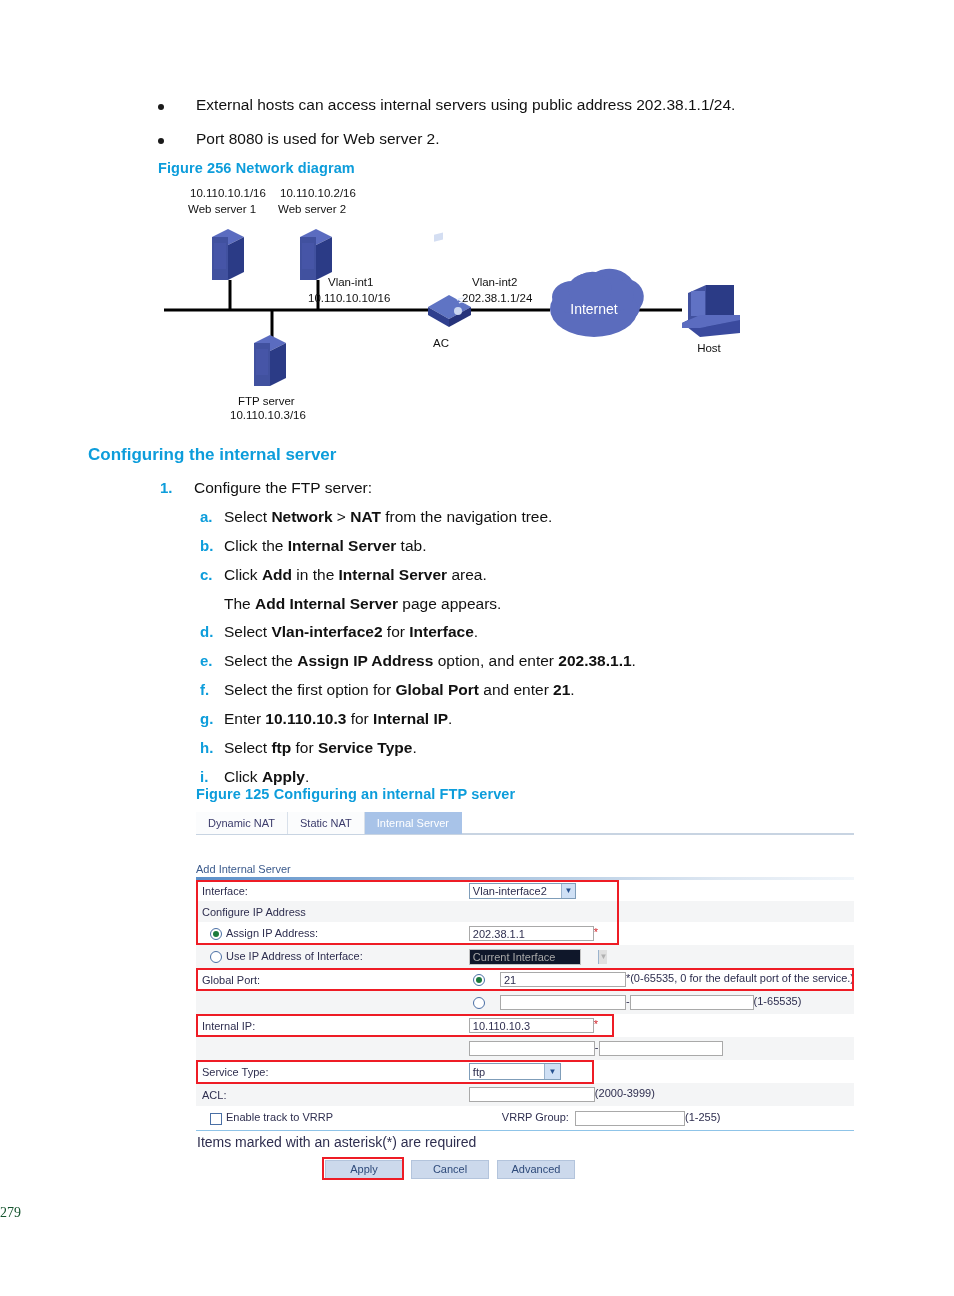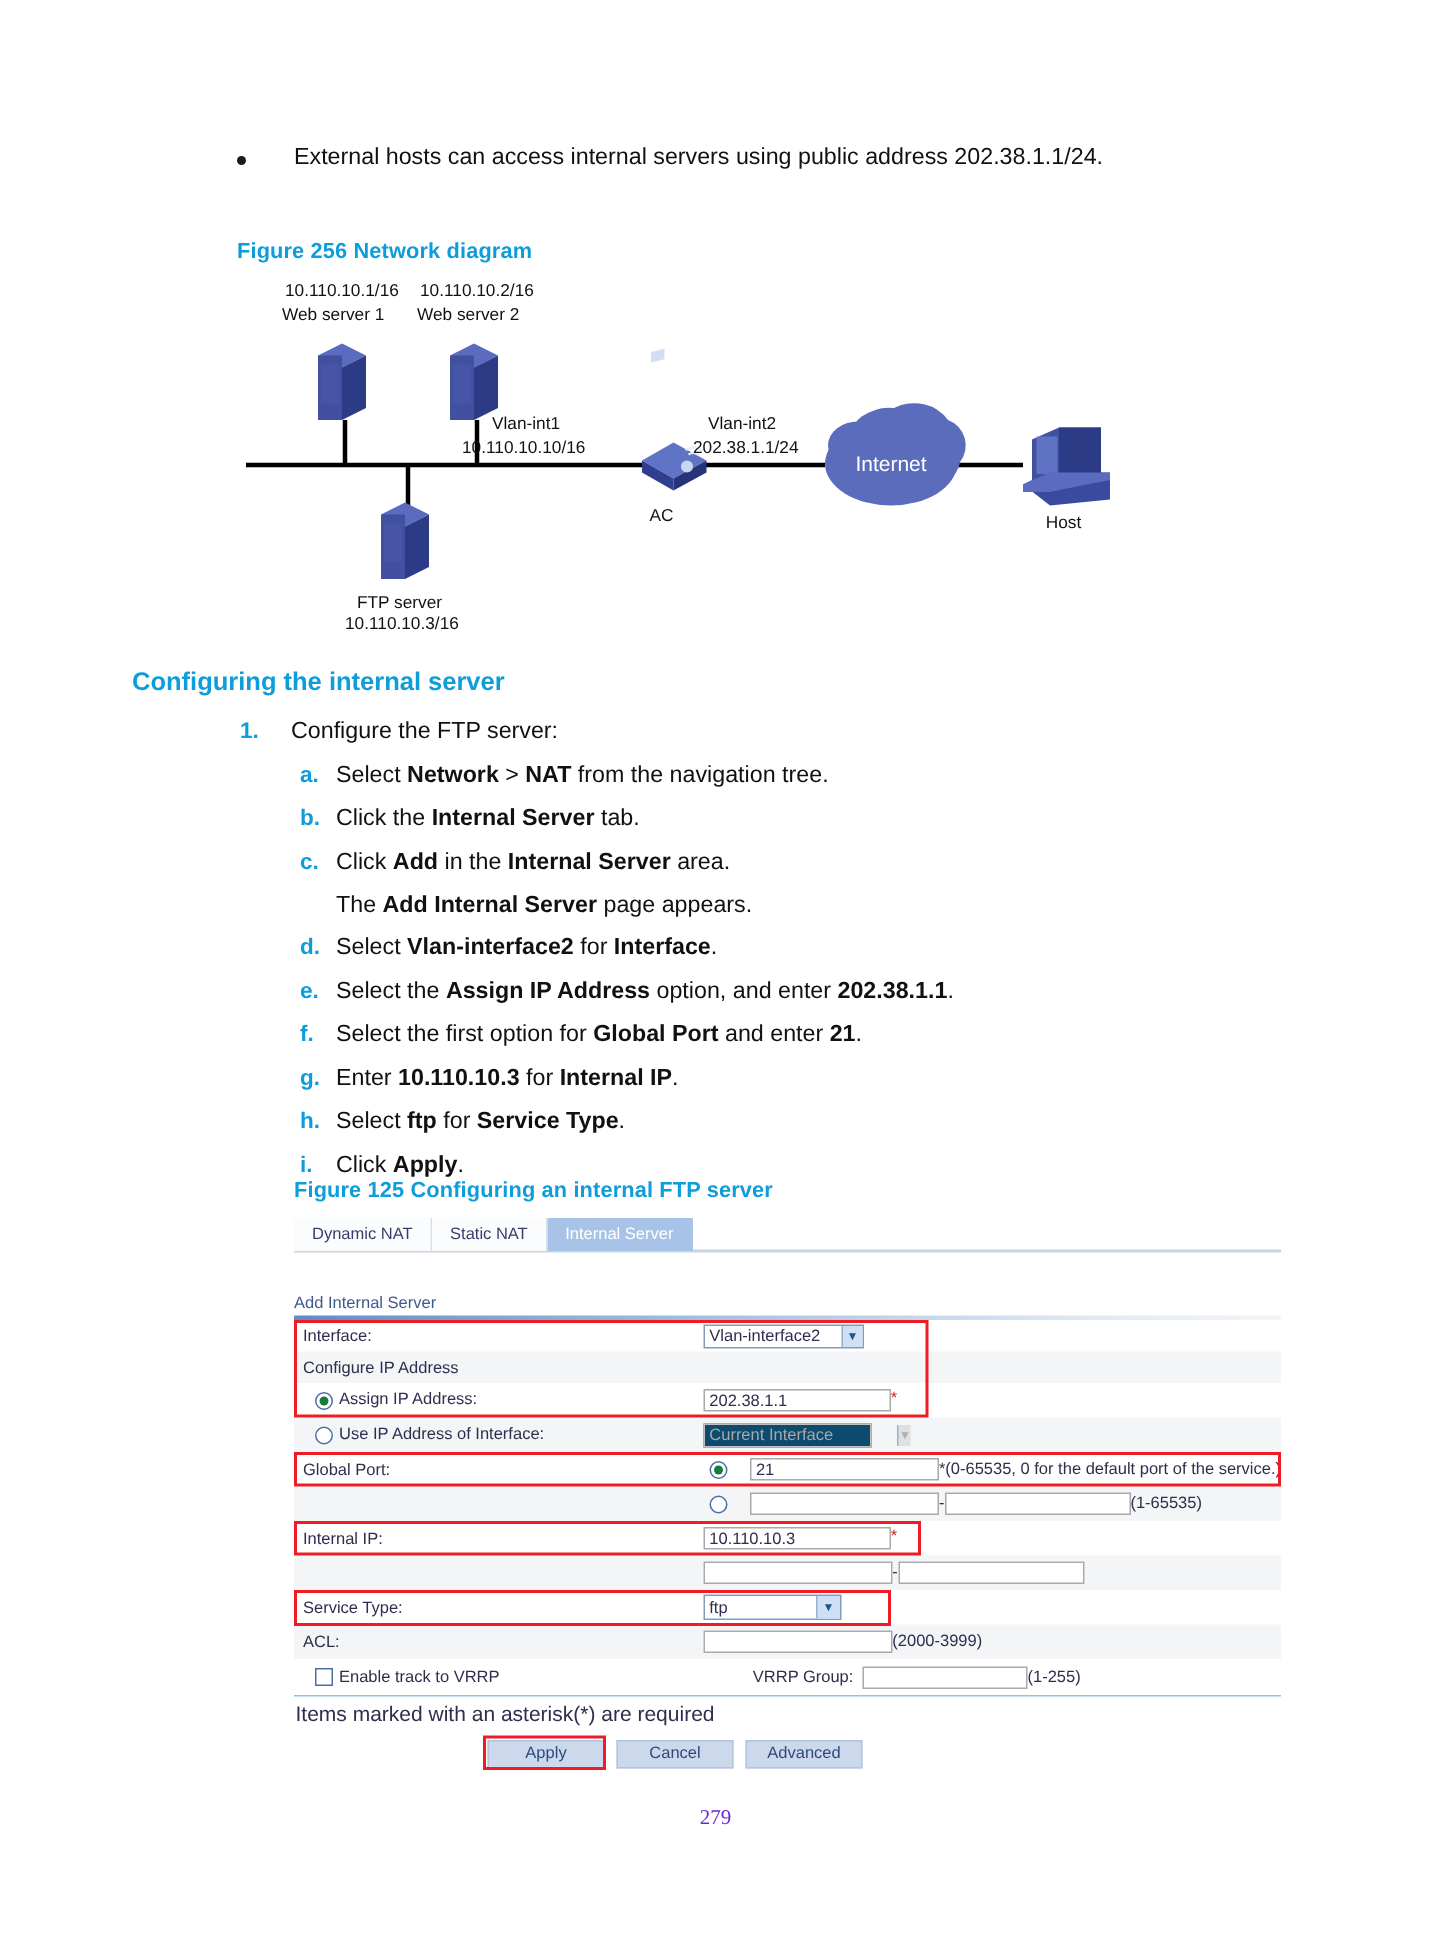--- a/index.html
+++ b/index.html
@@ -123,21 +123,21 @@
     height: 16px; border: 1px solid #7f9db9; background: #fff;
     font-size: 11px; box-sizing: border-box; vertical-align: middle;
     color: #2e2e4f; padding-left: 3px;
   }
   .selbox .arrow {
     width: 13px; height: 14px; background: #cfe0f5;
     display: flex; align-items: center; justify-content: center;
     color: #25508f; font-size: 8px; margin-left: 2px;
     border-left: 1px solid #9ab3cd;
   }
-  .selbox.disabled { background: #0c4a6e; border-color: #c0c0c0; color: #a8a8a8; gap: 41px; }
+  .selbox.disabled { background: #0f172a; border-color: #c0c0c0; color: #a8a8a8; gap: 41px; }
   .selbox.disabled .arrow { background: #e0e0e0; color: #b0b0b0; }
 
   .radio {
     display: inline-block; width: 10px; height: 10px; border-radius: 50%;
     border: 1px solid #4a6fa5; background: #fff; vertical-align: middle;
     position: relative; margin-right: 4px;
   }
   .radio.checked::after {
     content: ""; position: absolute; left: 2px; top: 2px;
     width: 6px; height: 6px; border-radius: 50%; background: #1a7a3c;
@@ -166,31 +166,35 @@
   .ui-btn {
     width: 76px; height: 17px; line-height: 17px; text-align: center;
     background: #ccd9ec; border: 1px solid #b3c4dc;
     font-size: 11px; color: #2e4a7a;
   }
   .btn-wrap { position: relative; }
 
   
   #page-number {
     position: absolute; left: 0; right: 0; top: 1205px;
-    text-align: center; font-size: 14px; color: #6d28d9;
+    font-size: 14px; color: #14532d;
     font-family: "Liberation Serif", serif;
   }
 </style>
 </head>
 <body>
 
 <div class="bullets">
   <div class="bullet-row">
     <span class="bullet-dot"></span>
     <span class="bullet-text">External hosts can access internal servers using public address 202.38.1.1/24.</span>
+  </div>
+  <div class="bullet-row">
+    <span class="bullet-dot"></span>
+    <span class="bullet-text">Port 8080 is used for Web server 2.</span>
   </div>
 </div>
 
 <div class="fig-caption" id="fig256-caption">Figure 256 Network diagram</div>
 
 <div id="network-diagram">
 <svg width="640" height="235" viewBox="0 0 640 235" xmlns="http://www.w3.org/2000/svg">
   <defs>
     <linearGradient id="boxFront" x1="0" y1="0" x2="1" y2="0">
       <stop offset="0%" stop-color="#3d4e9e"></stop>

